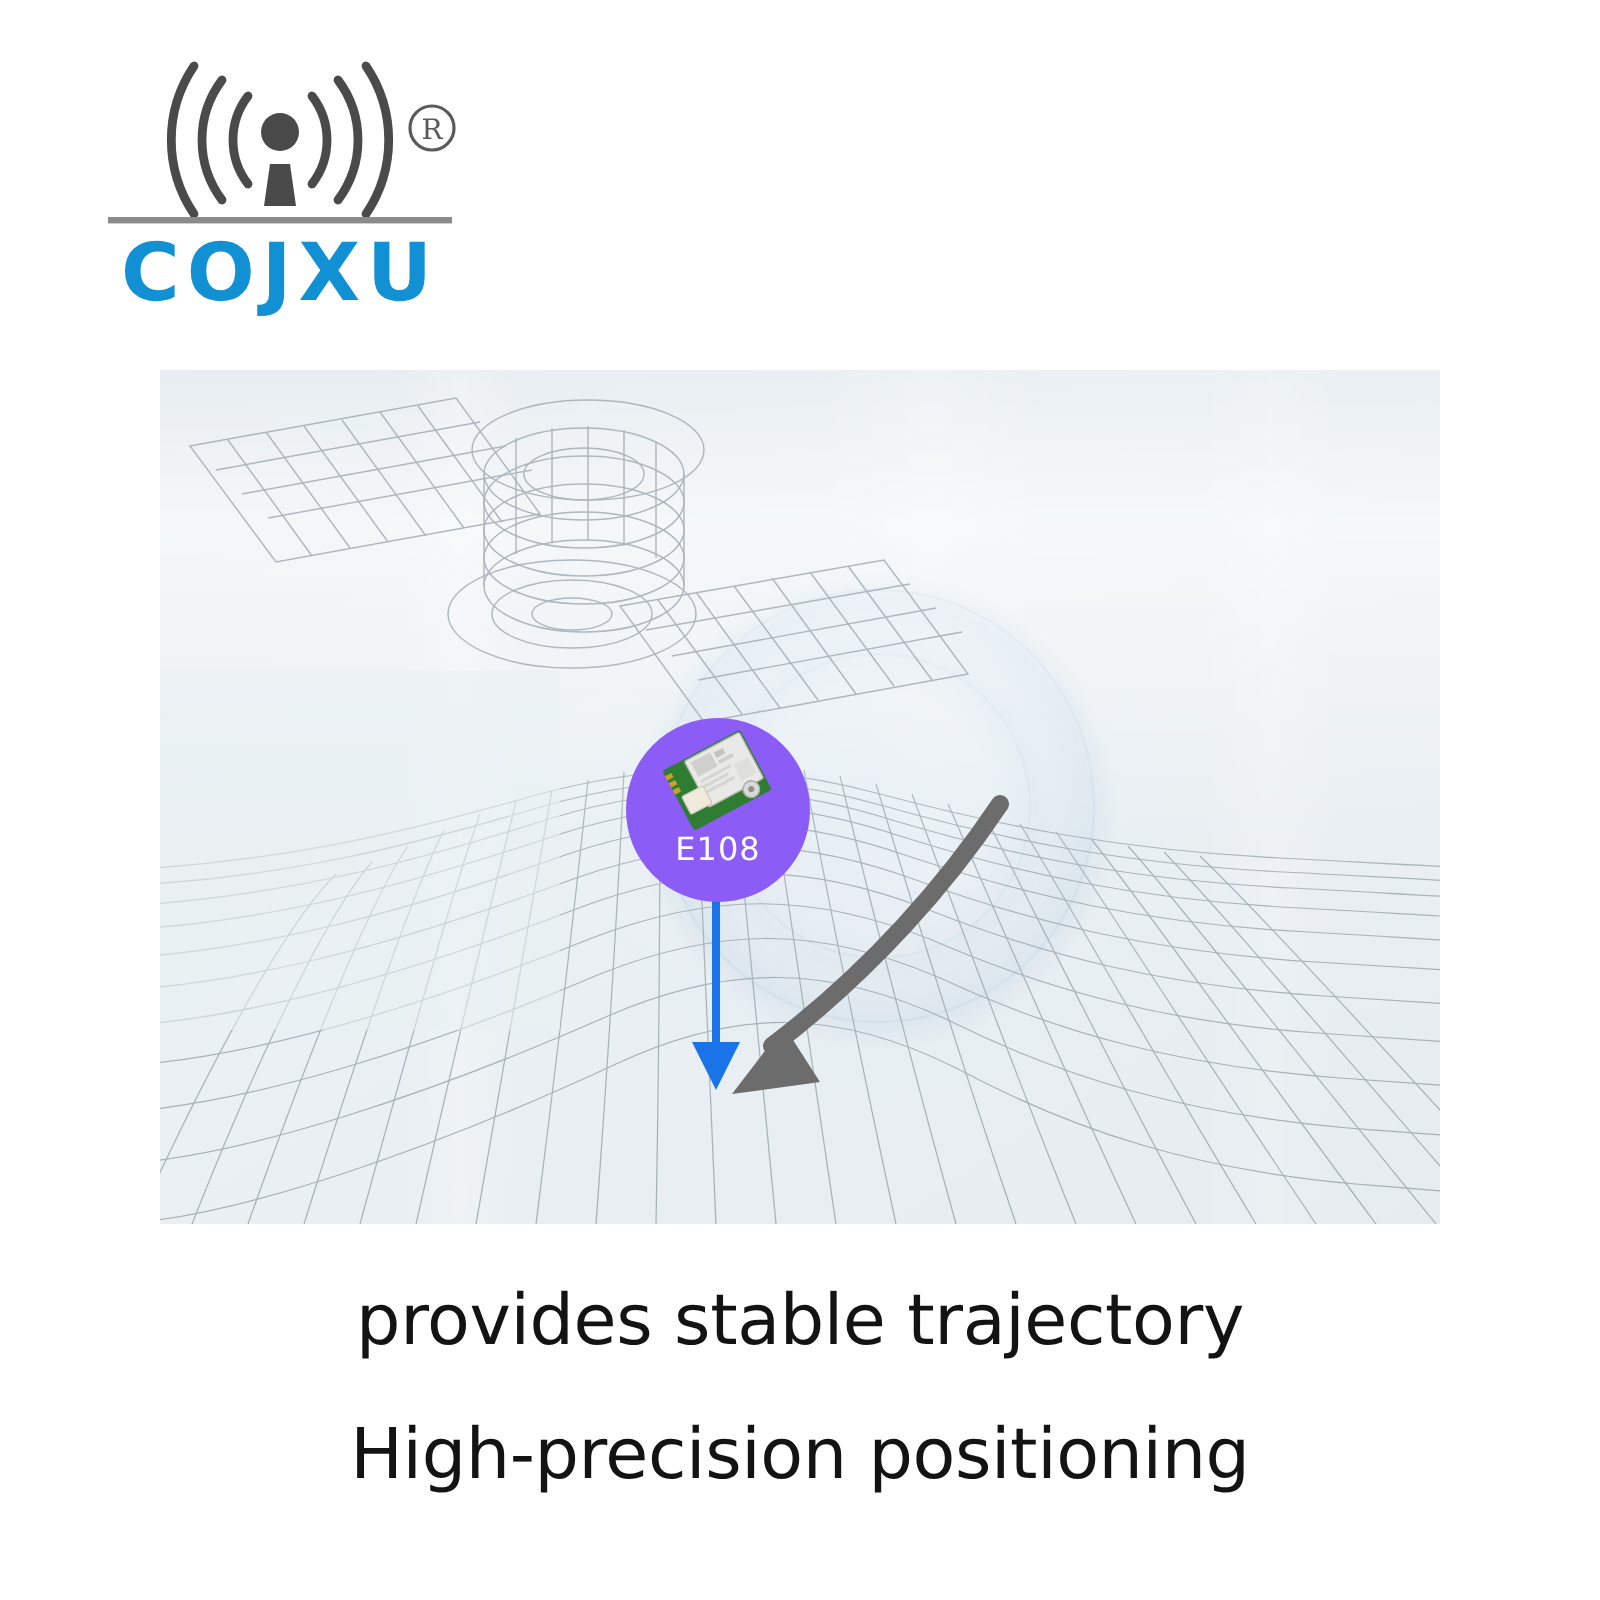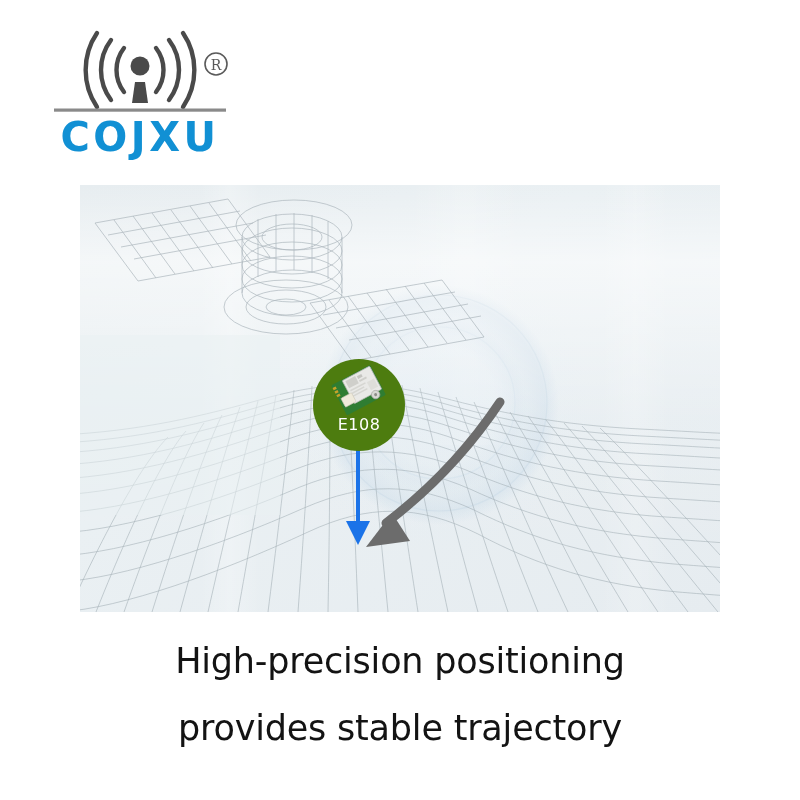--- a/index.html
+++ b/index.html
@@ -73,21 +73,21 @@
   }
 
   
   #device-badge {
     position: absolute;
     left: 313px;
     top: 359px;
     width: 92px;
     height: 92px;
     border-radius: 50%;
-    background: #4d7c0f;
+    background: #8b5cf6;
     z-index: 6;
   }
   #device-badge-label {
     position: absolute;
     left: 0;
     right: 0;
     top: 56px;
     text-align: center;
     color: #ffffff;
     font-family: "DejaVu Sans", sans-serif;
@@ -328,15 +328,15 @@
       <rect x="8" y="19" width="3.5" height="2.5" fill="#c9a227"></rect>
 
       <circle cx="43" cy="37" r="4.2" fill="#d9d9d5" stroke="#a9a9a5" stroke-width="0.7"></circle>
       <circle cx="43" cy="37" r="1.5" fill="#8e8e8a"></circle>
     </g>
   </svg>
   <div id="device-badge-label">E108</div>
 </div>
 
 <div id="caption">
+  <span class="caption-line">provides stable trajectory</span>
   <span class="caption-line">High-precision positioning</span>
-  <span class="caption-line">provides stable trajectory</span>
 </div>
 
 </body></html>

